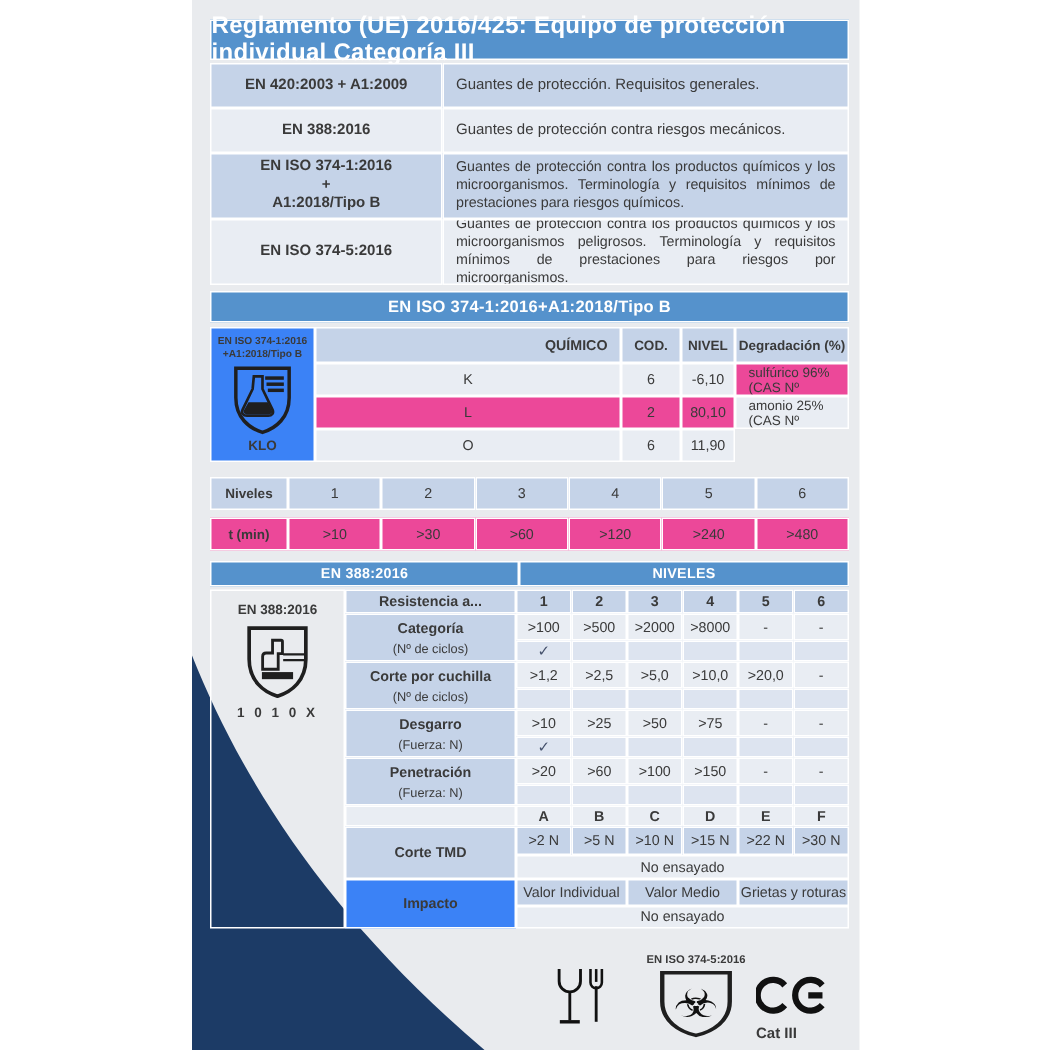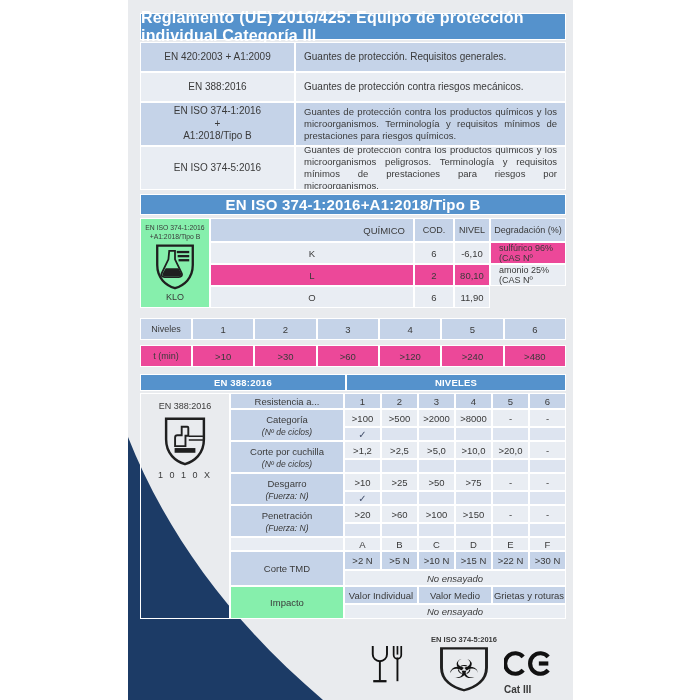--- a/index.html
+++ b/index.html
@@ -4,32 +4,32 @@
 <style>
   html,body{margin:0;padding:0}
   body{width:700px;height:700px;position:relative;background:#ffffff;
        font-family:"Liberation Sans",sans-serif;color:#3a3a3a;overflow:hidden}
   .panel{position:absolute;left:128px;top:0;width:445px;height:700px;background:#e9ebee;z-index:0}
   .swoosh{position:absolute;left:128px;top:0;width:445px;height:700px;z-index:1}
   .content{position:absolute;left:140px;top:13px;width:426px;z-index:2}
   .bar{background:#5592cc;color:#fff;font-weight:bold;display:flex;align-items:center;justify-content:center;
        border:1px solid #fff;box-sizing:border-box;letter-spacing:.2px}
   .bar-main{height:27px;font-size:16px}
-  .bar-sub{height:21px;font-size:15px;margin-top:4px}
+  .bar-sub{height:21px;font-size:11px;margin-top:4px}
   .grid{display:grid}
   .cell{border:1px solid #fff;box-sizing:border-box;display:flex;align-items:center;justify-content:center;
         overflow:hidden;text-align:center}
   .blue{background:#c5d3e8}
   .light{background:#e9edf3}
   .mid{background:#ec4899}
   .pale{background:#dde4f0}
-  .badgebg{background:#86efac}
+  .badgebg{background:#3b82f6}
   .clear{background:transparent}
-  .bold{font-weight:normal}
-  .ital{font-style:italic}
+  .bold{font-weight:bold}
+  .ital{}
   .left{justify-content:flex-end;padding:0 8px;text-align:left}
   .fs7{font-size:6.8px}.fs8{font-size:8.5px}.fs9{font-size:9px}.fs95{font-size:9.5px}.fs10{font-size:10px}
   .t-standards{grid-template-columns:155px 1fr;grid-template-rows:30px 30px 44px 44px;margin-top:2px}
   .code{white-space:pre-line;line-height:1.25}
   .desc span{text-align:justify;line-height:1.25;display:block;width:100%}
   .t-chem{grid-template-columns:70px 204px 40px 36px 1fr;grid-template-rows:24px 22px 22px 22px;margin-top:3px}
   .t-levels{grid-template-columns:52px repeat(6,1fr);grid-template-rows:22px}
   .nv{margin-top:10px}.tm{margin-top:5px}
   .t-bars388{grid-template-columns:206px 1fr;grid-template-rows:17px;margin-top:7px}
   .t-bars388 .bar{height:auto;font-size:9.5px;margin:0}

